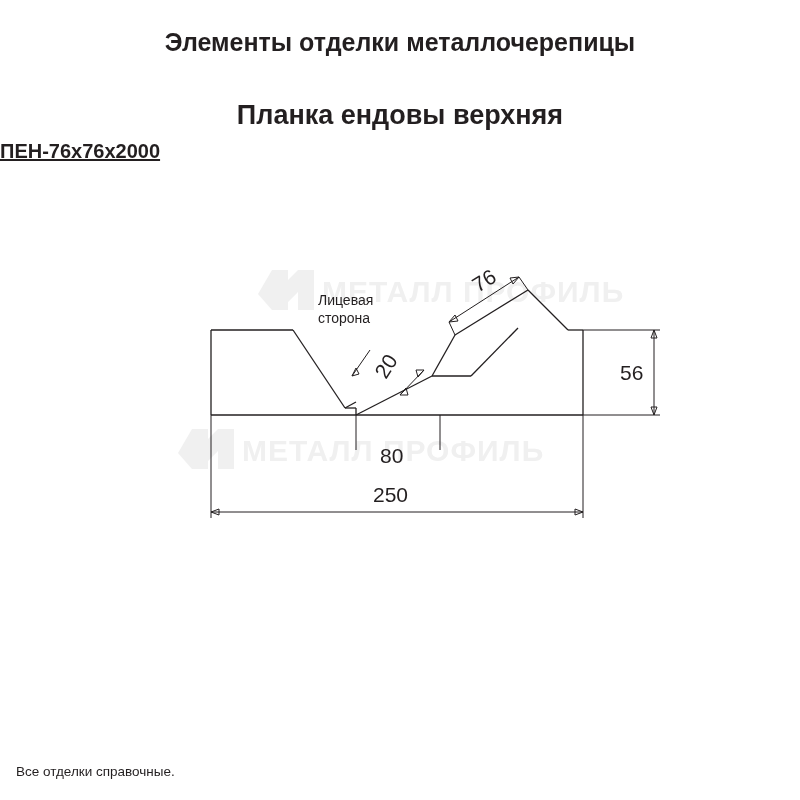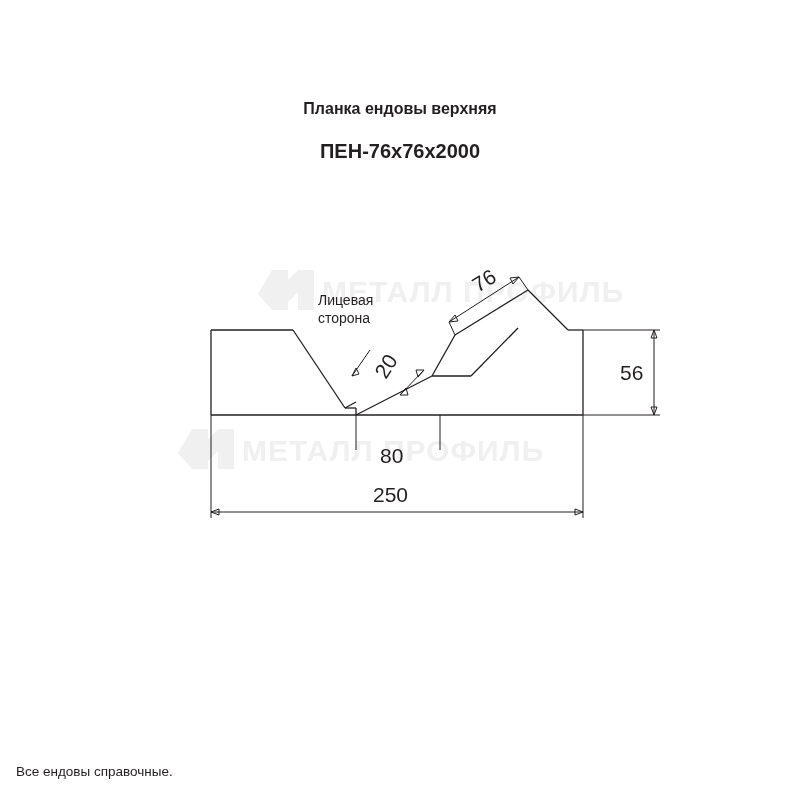--- a/index.html
+++ b/index.html
@@ -29,31 +29,31 @@
     font-size: 25px;
     font-weight: bold;
     letter-spacing: 0px;
   }
   .subtitle {
     position: absolute;
     top: 100px;
     left: 0;
     width: 800px;
     text-align: center;
-    font-size: 16px;
+    font-size: 27px;
     font-weight: bold;
   }
   .code {
     position: absolute;
     top: 140px;
     left: 0;
     width: 800px;
-    text-align: center;
     font-size: 20px;
     font-weight: bold;
+    text-decoration: underline;
   }
   .drawing {
     position: absolute;
     top: 180px;
     left: 0;
     width: 800px;
     height: 480px;
   }
   .footnotes {
     position: absolute;
@@ -95,20 +95,21 @@
     font-family: "Liberation Sans", sans-serif;
     font-size: 14px;
     fill: #231f20;
   }
 </style>
 </head>
 <body>
 
 <div class="page">
 
+  <div class="title">Элементы отделки металлочерепицы</div>
   <div class="subtitle">Планка ендовы верхняя</div>
   <div class="code">ПЕН-76x76x2000</div>
 
   <div class="drawing">
     <svg width="800" height="480" viewBox="0 0 800 480">
 
       <g>
         <g transform="translate(258,86)">
           <path class="wm" d="M0,28 L14,4 L30,4 L30,14 L40,4 L56,4 L56,44 L40,44 L40,26 L30,36 L30,44 L14,44 L0,28 Z"></path>
           <path class="wm" d="M60,4 h14 v18 l12,-18 h16 l-14,20 l14,20 h-16 l-12,-18 v18 h-14 z" opacity="0"></path>
@@ -197,16 +198,16 @@
         <path class="dim" d="M211,332 L583,332"></path>
         <path class="dim" d="M211,332 l8,-3 l0,6 z" stroke="none" fill="#231f20"></path>
         <path class="dim" d="M583,332 l-8,-3 l0,6 z" stroke="none" fill="#231f20"></path>
         <text class="dimtext" x="373" y="322">250</text>
       </g>
 
     </svg>
   </div>
 
   <div class="footnotes">
-    <div>Все ендовы справочные.</div>
+    <div>Все отделки справочные.</div>
   </div>
 
 </div>
 
 </body></html>

